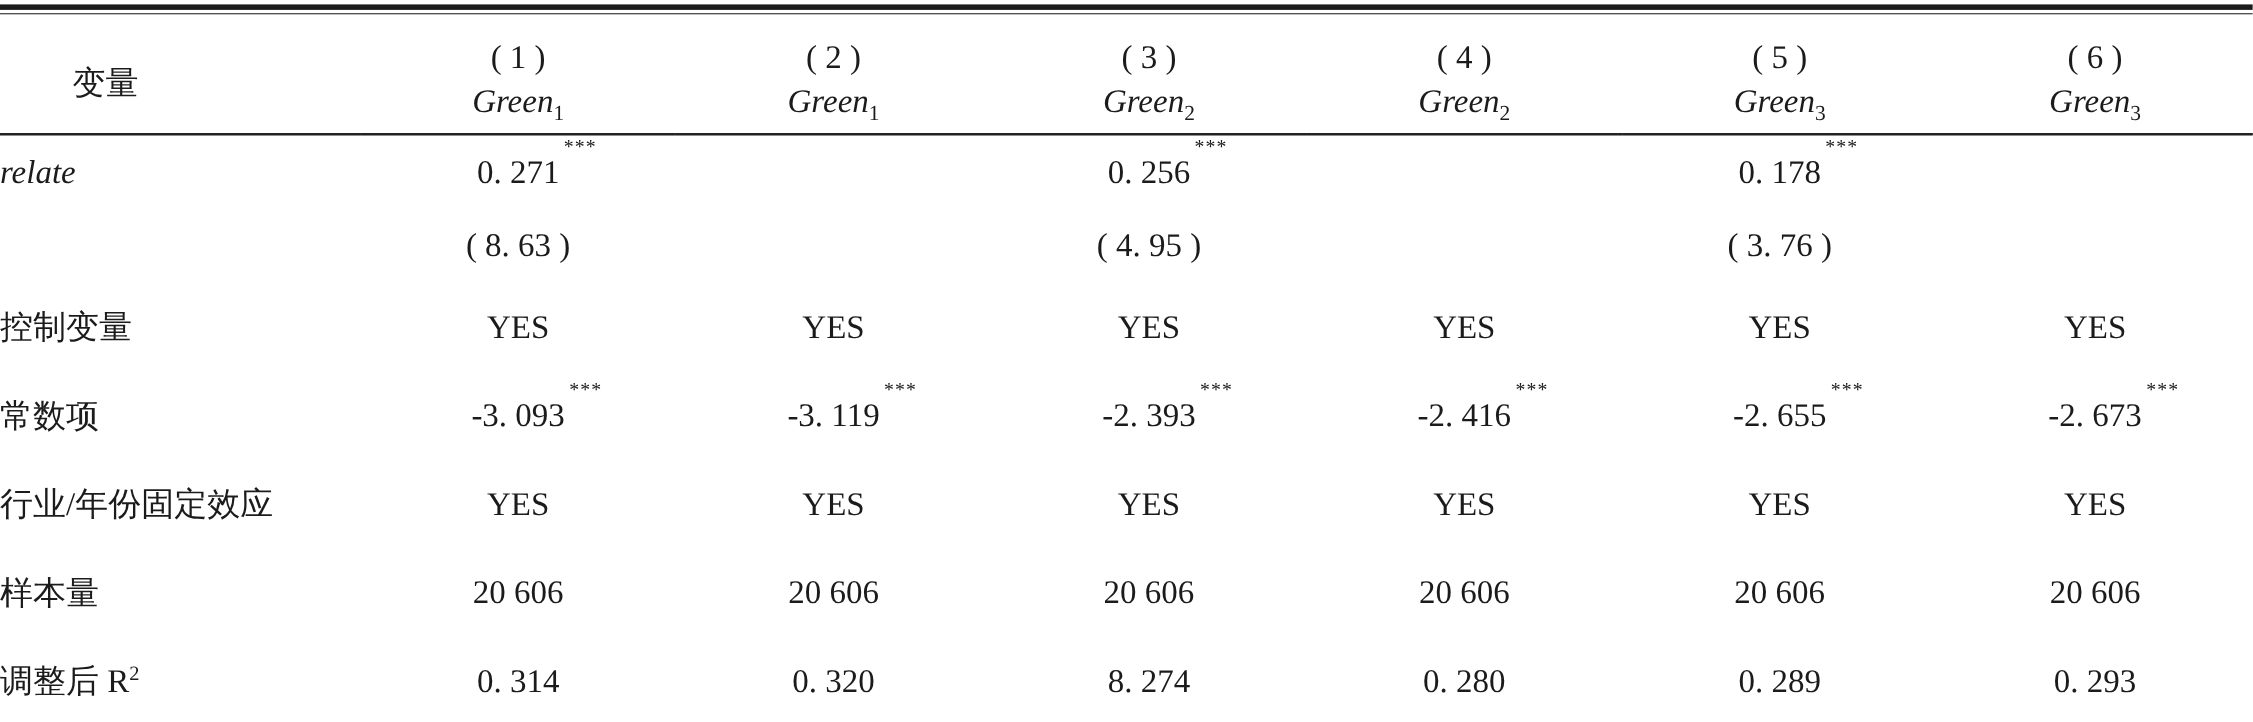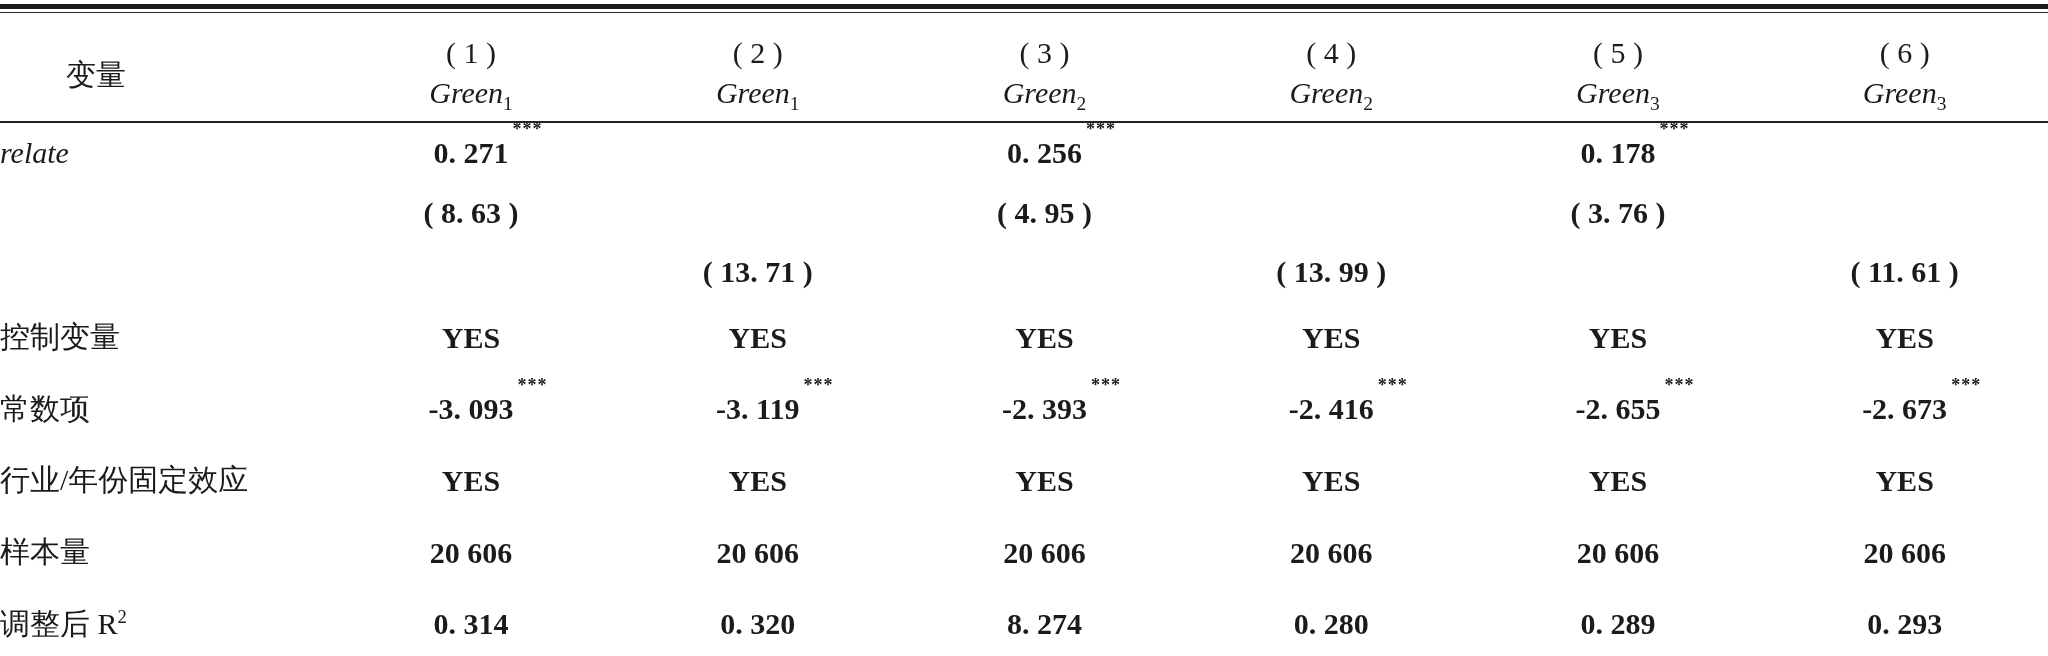--- a/index.html
+++ b/index.html
@@ -53,21 +53,21 @@
     vertical-align: middle;
   }
   td.col-label {
     text-align: left;
     white-space: nowrap;
   }
   td.col-label.it { font-style: italic; }
   td.col-label sup.rsup { font-size: 0.62em; }
   td.col-data { text-align: center; }
 
-  .val { position: relative; white-space: nowrap; font-weight: bold; }
+  .val { position: relative; white-space: nowrap; }
   sup.stars {
     position: absolute;
     left: 100%;
     top: -0.95em;
     margin-left: 4px;
     font-size: 0.60em;
     letter-spacing: 1px;
     white-space: nowrap;
     font-style: normal;
   }
@@ -137,29 +137,20 @@
         <tr>
           <td class="col-label"><span></span></td>
           <td class="col-data"><span class="val">( 8. 63 )</span></td>
           <td class="col-data"></td>
           <td class="col-data"><span class="val">( 4. 95 )</span></td>
           <td class="col-data"></td>
           <td class="col-data"><span class="val">( 3. 76 )</span></td>
           <td class="col-data"></td>
         </tr>
         <tr>
-          <td class="col-label"><span></span></td>
-          <td class="col-data"></td>
-          <td class="col-data"><span class="val">( 13. 71 )</span></td>
-          <td class="col-data"></td>
-          <td class="col-data"><span class="val">( 13. 99 )</span></td>
-          <td class="col-data"></td>
-          <td class="col-data"><span class="val">( 11. 61 )</span></td>
-        </tr>
-        <tr>
           <td class="col-label"><span>控制变量</span></td>
           <td class="col-data"><span class="val">YES</span></td>
           <td class="col-data"><span class="val">YES</span></td>
           <td class="col-data"><span class="val">YES</span></td>
           <td class="col-data"><span class="val">YES</span></td>
           <td class="col-data"><span class="val">YES</span></td>
           <td class="col-data"><span class="val">YES</span></td>
         </tr>
         <tr>
           <td class="col-label"><span>常数项</span></td>

